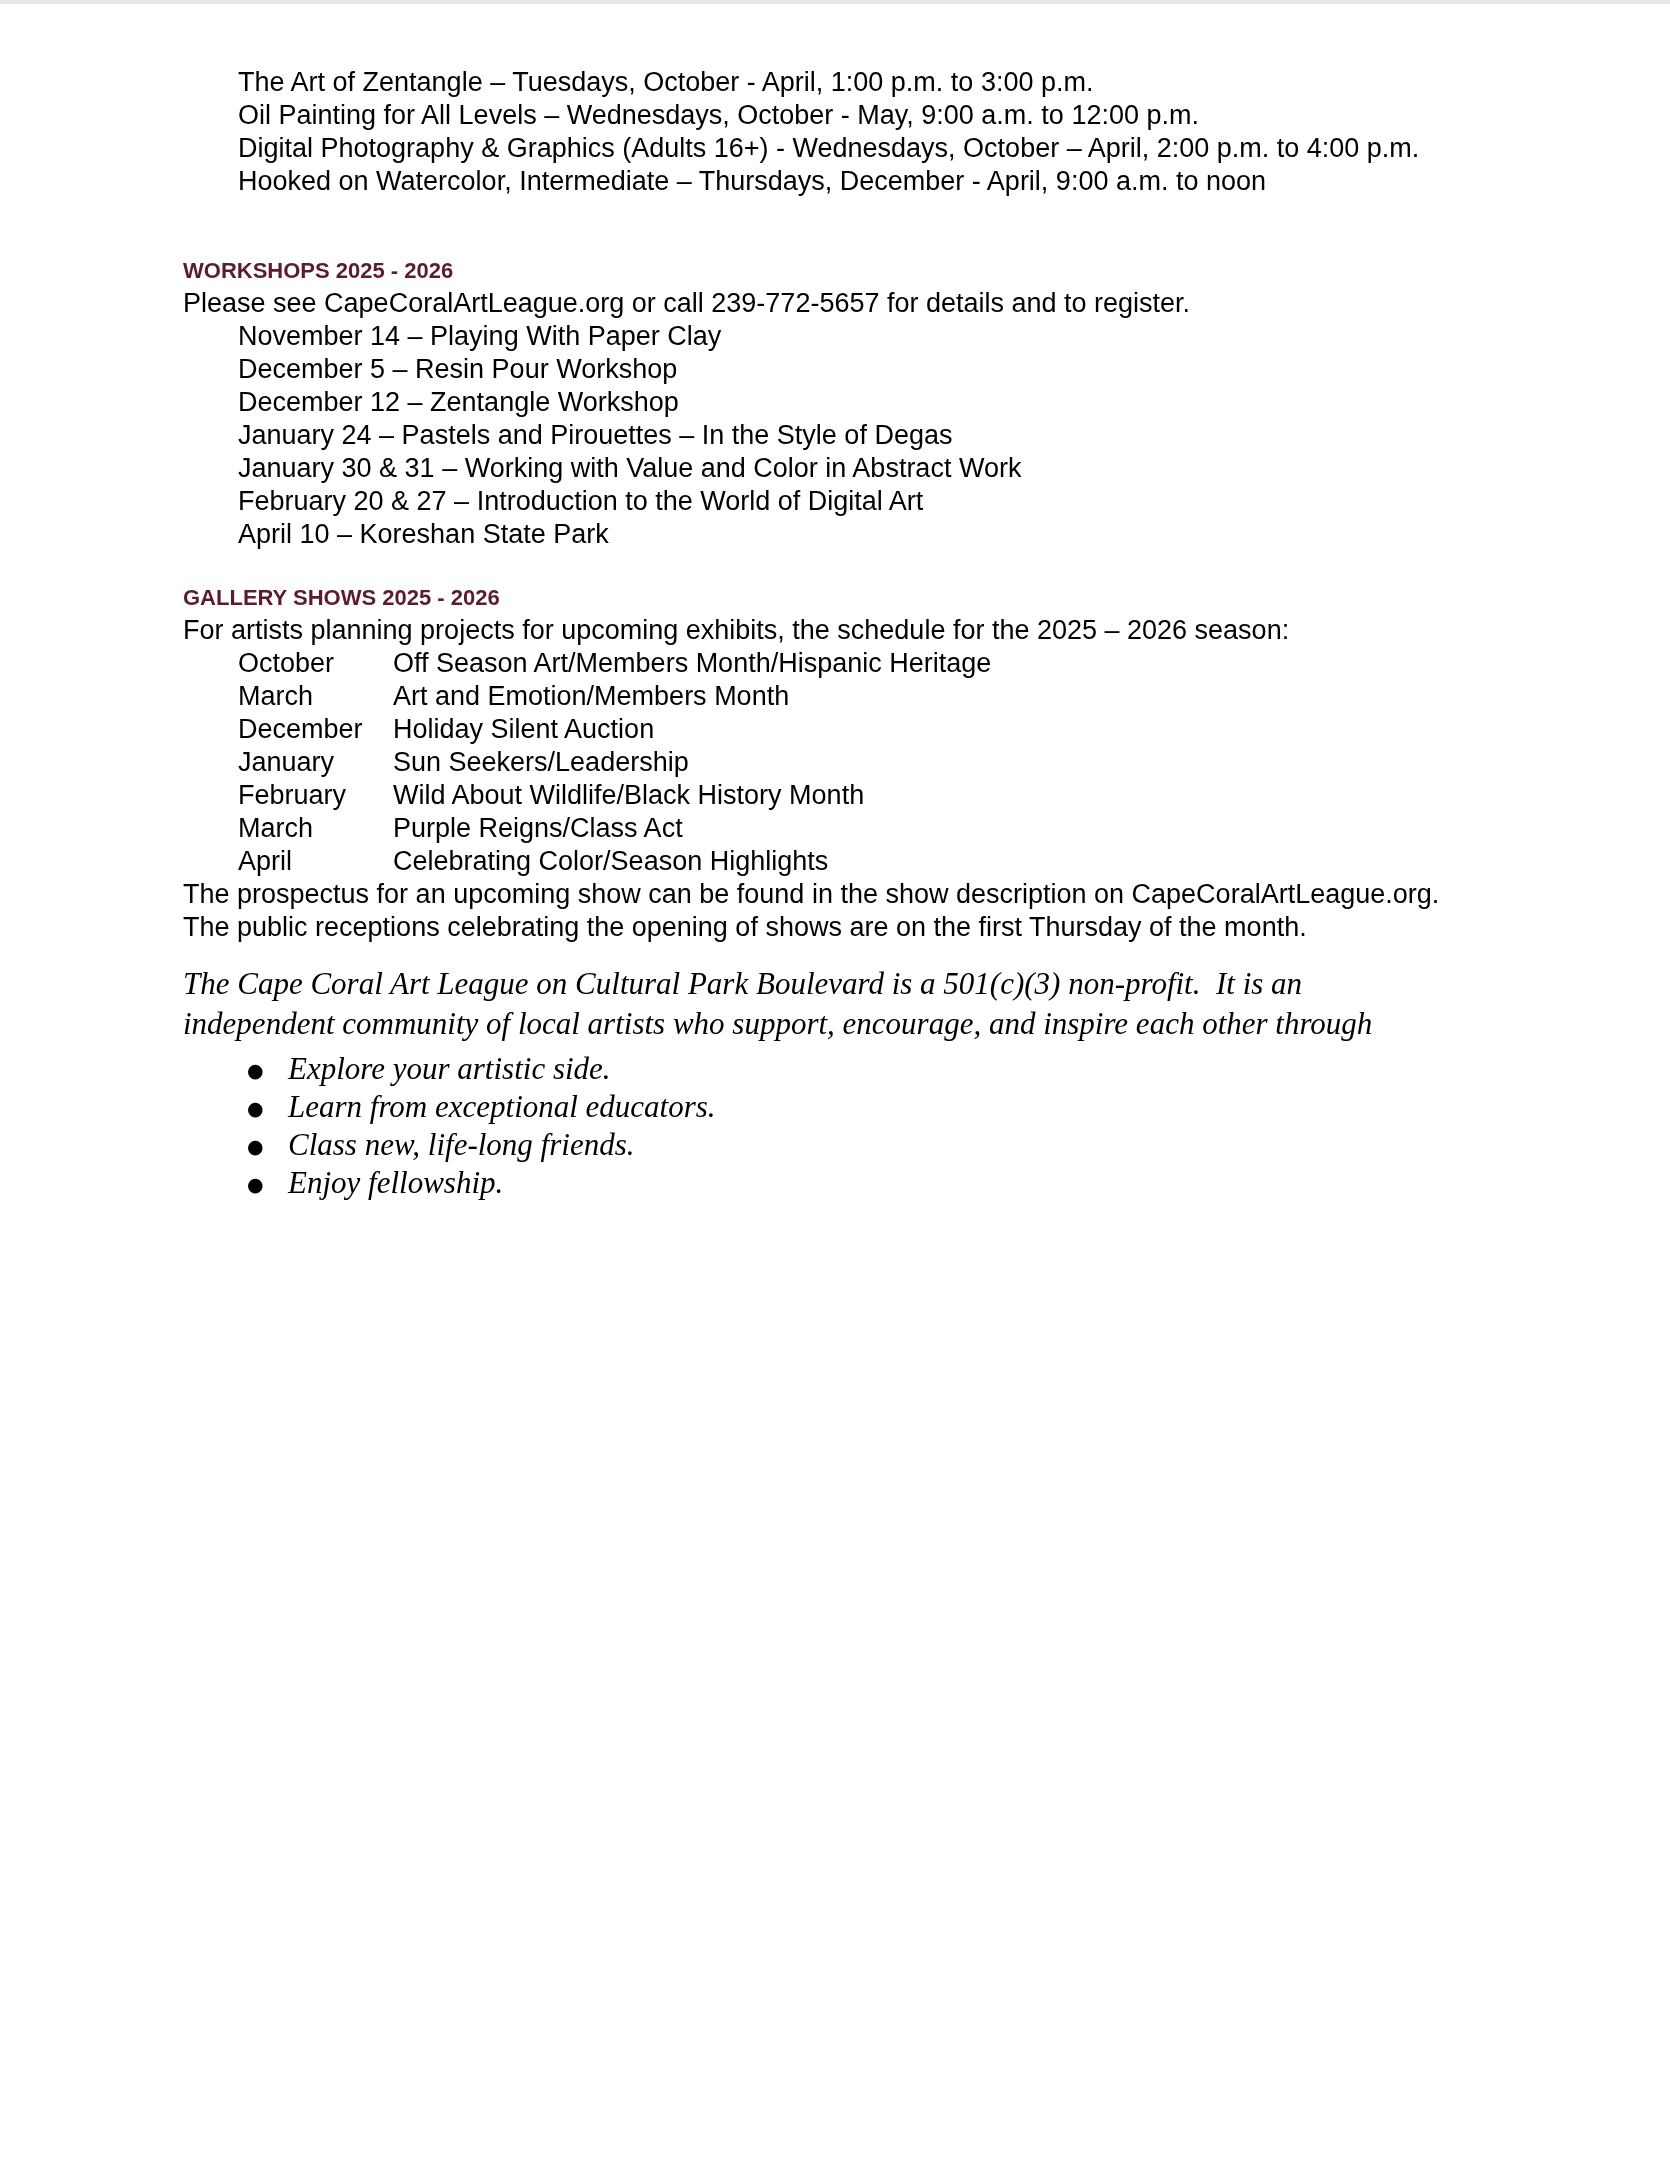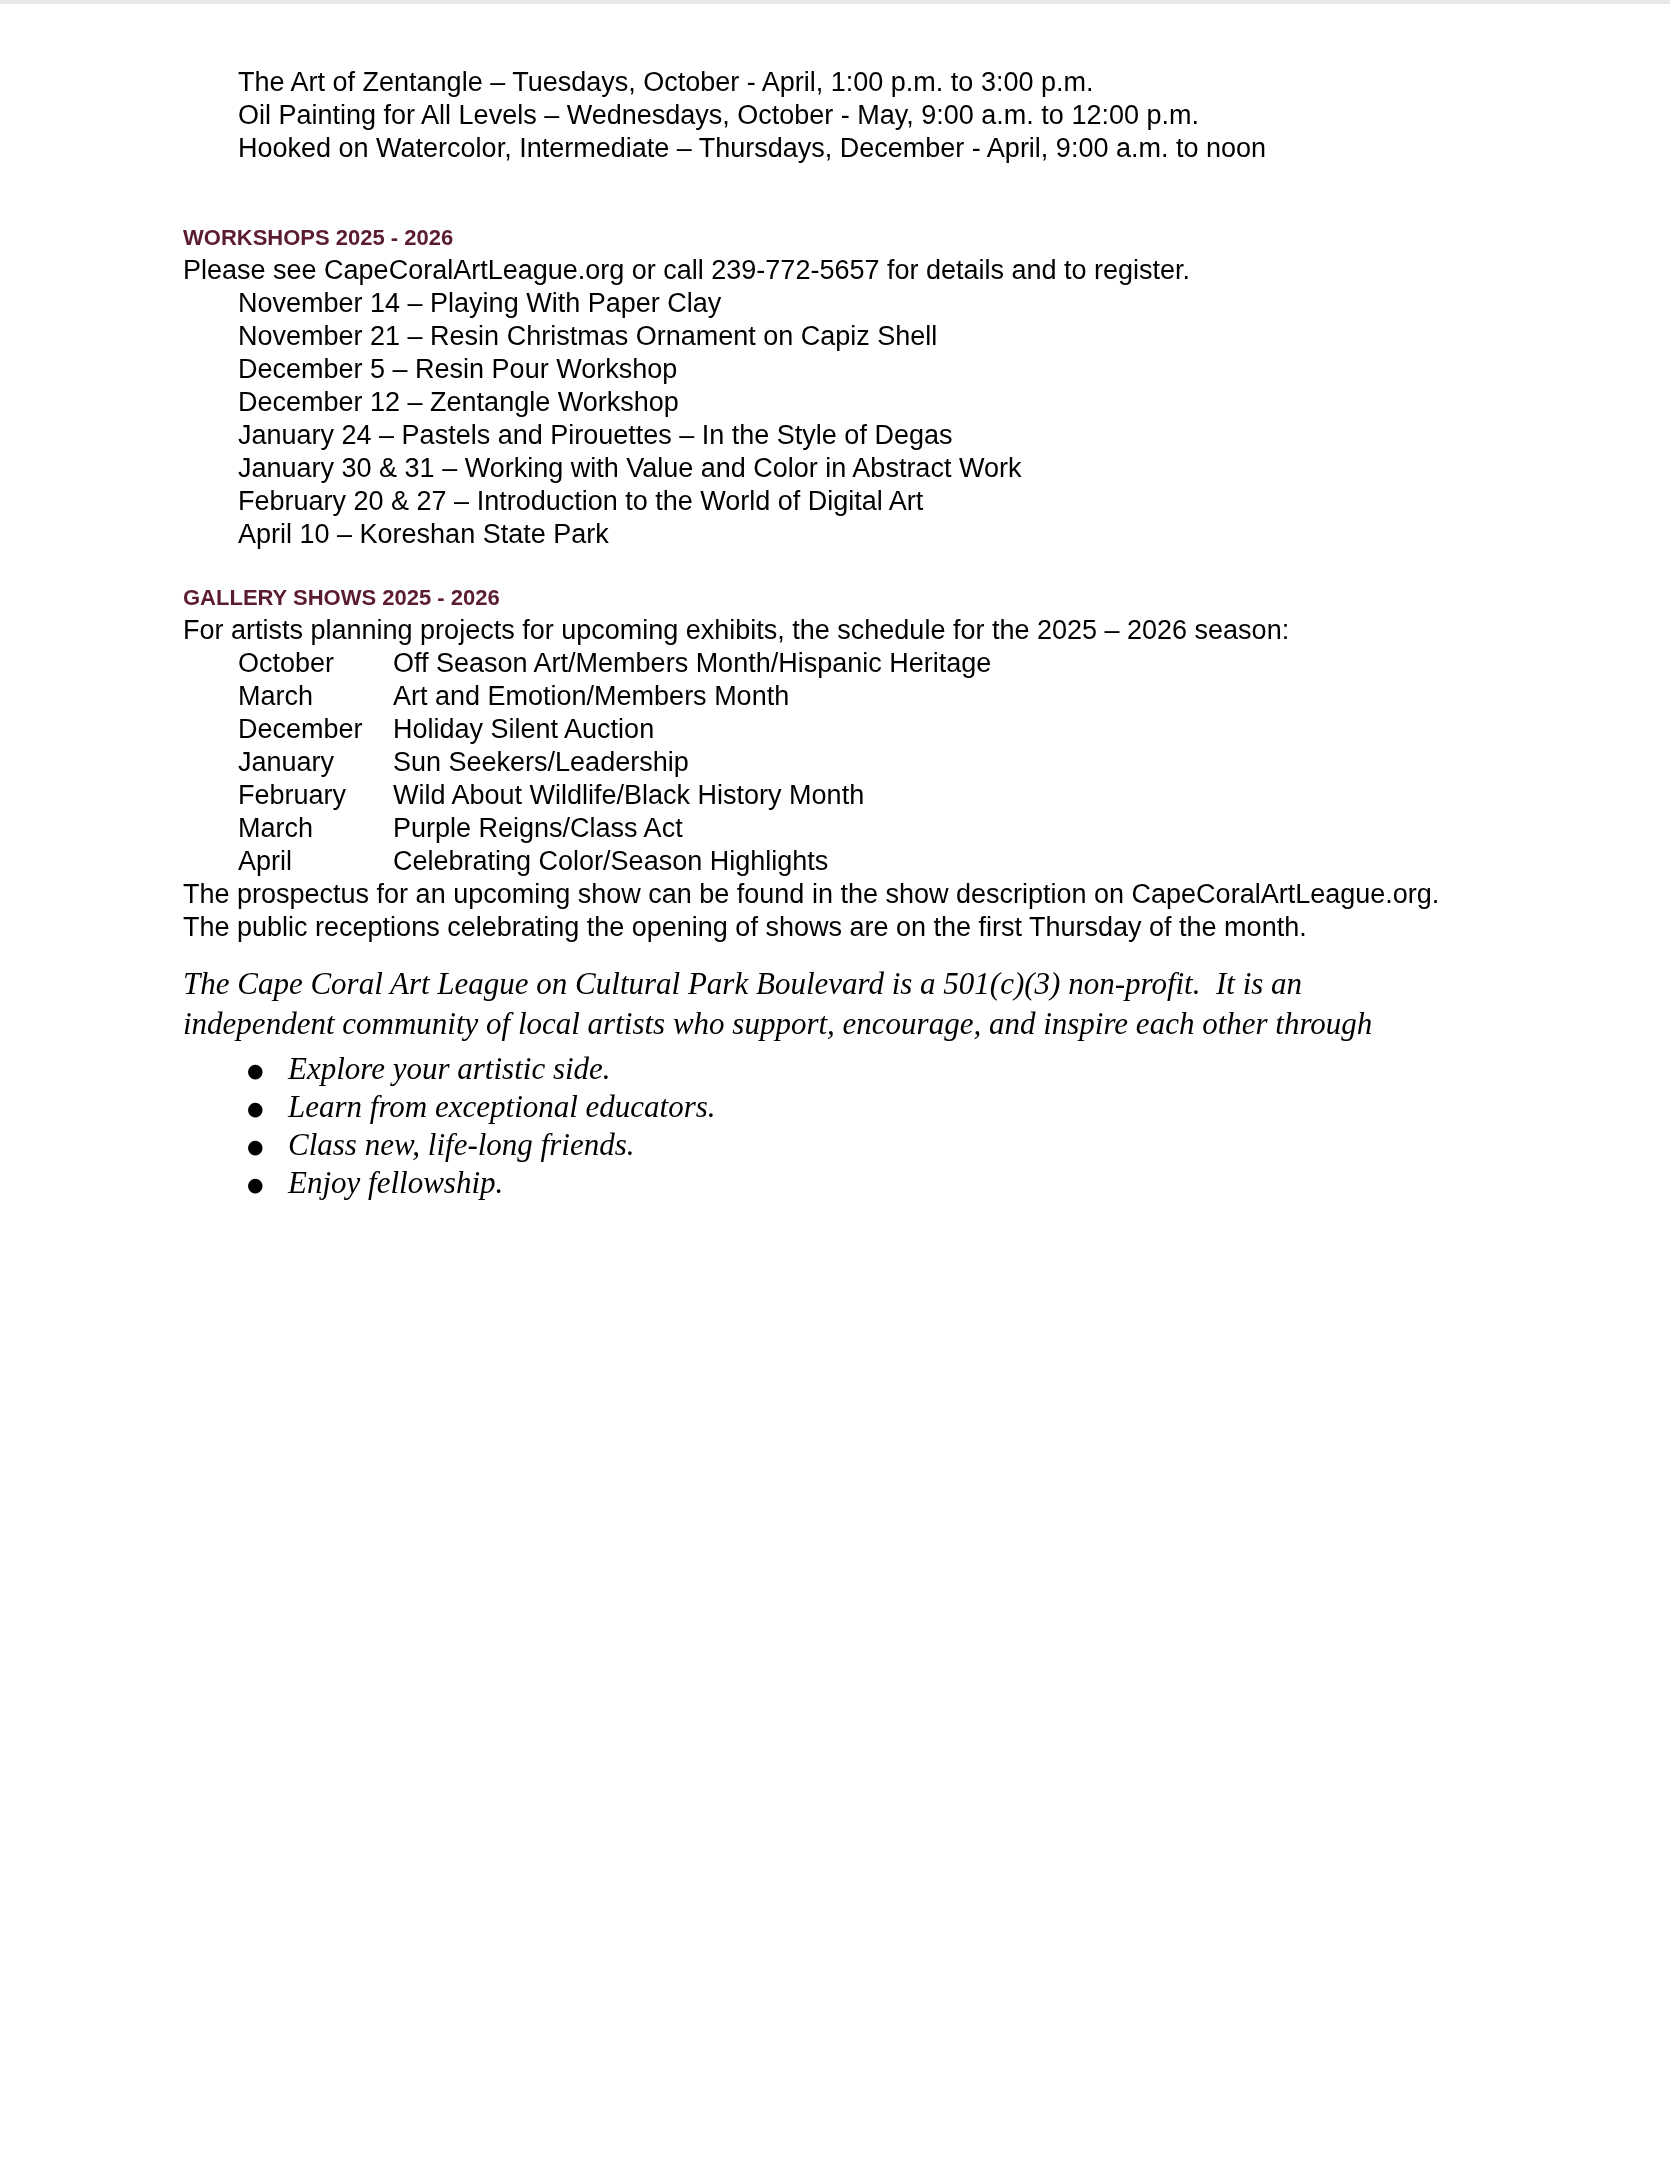--- a/index.html
+++ b/index.html
@@ -64,34 +64,34 @@
 <body>
 
 <div class="page">
 
   <div class="indent">
 
       <div class="line">The Art of Zentangle – Tuesdays, October - April, 1:00 p.m. to 3:00 p.m.</div>
 
       <div class="line">Oil Painting for All Levels – Wednesdays, October - May, 9:00 a.m. to 12:00 p.m.</div>
 
+      <div class="line">Digital Photography &amp; Graphics (Adults 16+) - Wednesdays, October – April, 2:00 p.m. to 4:00 p.m.</div>
 
 
       <div class="line">Hooked on Watercolor, Intermediate – Thursdays, December - April, 9:00 a.m. to noon</div>
     </div>
 
   <div class="spacer-lg"></div>
 
   <h2 class="section-heading">WORKSHOPS 2025 - 2026</h2>
   <div class="line">Please see CapeCoralArtLeague.org or call 239-772-5657 for details and to register.</div>
   <div class="indent">
 
       <div class="line">November 14 – Playing With Paper Clay</div>
 
-      <div class="line">November 21 – Resin Christmas Ornament on Capiz Shell</div>
 
       <div class="line">December 5 – Resin Pour Workshop</div>
 
       <div class="line">December 12 – Zentangle Workshop</div>
 
       <div class="line">January 24 – Pastels and Pirouettes – In the Style of Degas</div>
 
       <div class="line">January 30 &amp; 31 – Working with Value and Color in Abstract Work</div>
 
       <div class="line">February 20 &amp; 27 – Introduction to the World of Digital Art</div>

